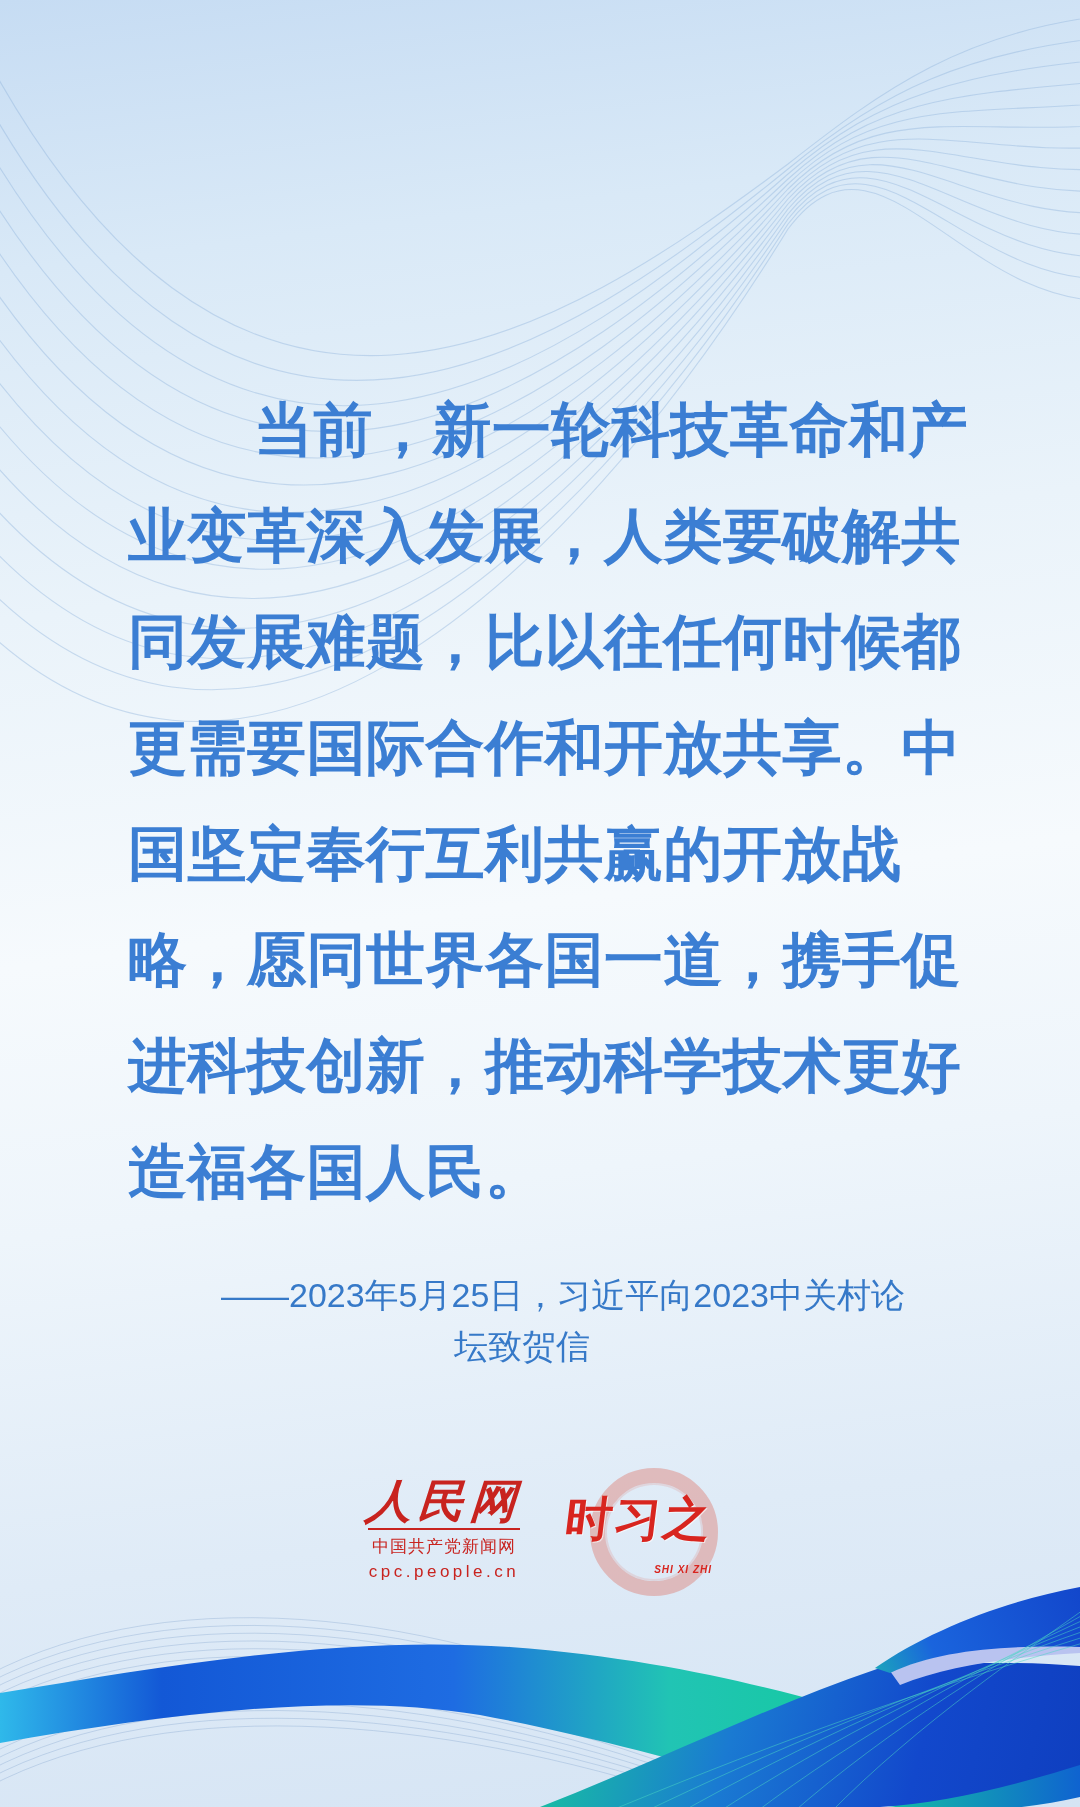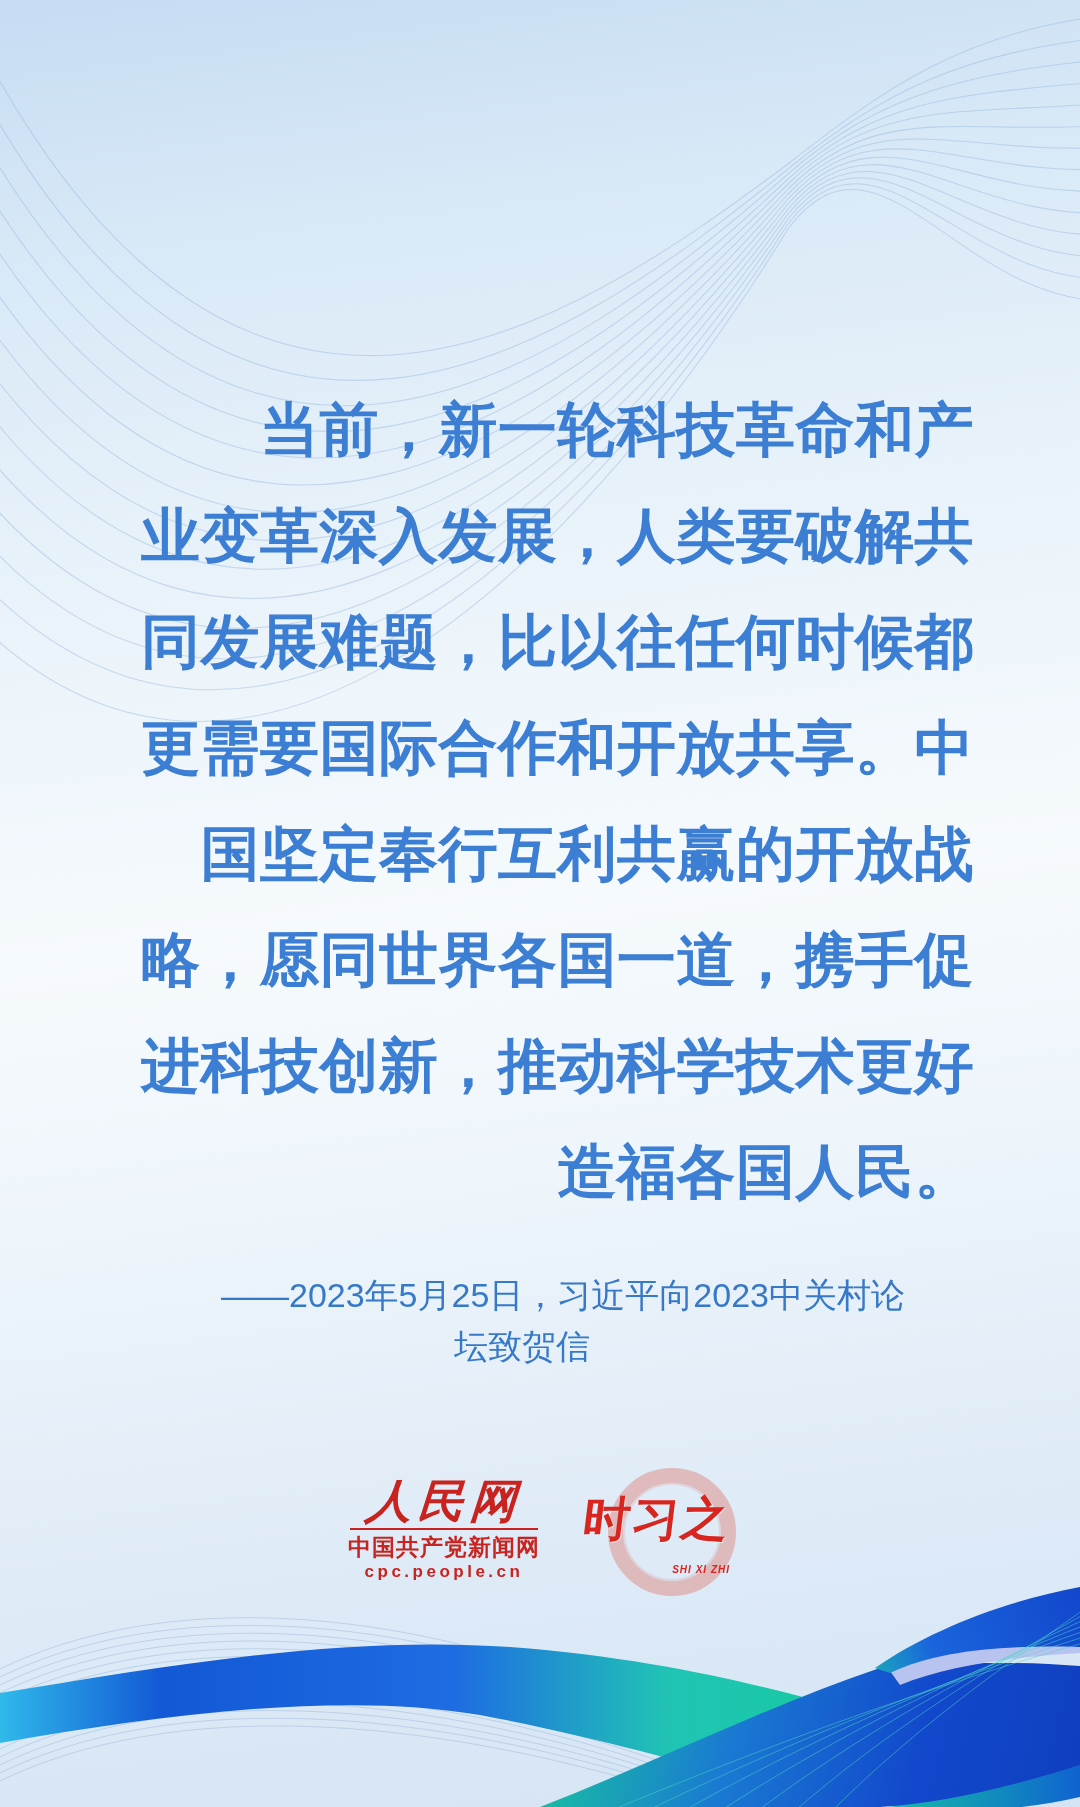--- a/index.html
+++ b/index.html
@@ -8,34 +8,34 @@
        background:linear-gradient(173deg,#c6dcf3 0%,#d9e9f7 14%,#eaf3fa 32%,#f6fafd 50%,#eef5fb 64%,#dfebf7 82%,#d5e4f4 100%);}
   .poster{position:absolute;inset:0;}
   svg{display:block;}
   .top-waves{position:absolute;top:0;left:0;}
   .bottom-waves{position:absolute;bottom:0;left:0;}
 
   .quote{position:absolute;left:128px;top:318px;width:846px;
          font-family:"Liberation Serif","DejaVu Serif",serif;
          font-weight:700;font-size:59px;line-height:106px;
          letter-spacing:0.5px;color:#3b7ed3;text-indent:126px;
-         text-align:right;word-break:break-all;}
+         text-align:left;word-break:break-all;}
   .attribution{position:absolute;left:126px;top:1236px;width:792px;
          font-size:34px;line-height:51px;color:#3679c8;font-weight:500;
          text-indent:82px;word-break:break-all;text-align:center;}
 
   .footer-logos{position:absolute;top:1466px;left:50%;transform:translateX(-50%);
          display:flex;align-items:center;gap:42px;}
   .people-logo{text-align:center;color:#c8231f;}
   .people-calligraphy{font-family:"DejaVu Serif","Liberation Serif",serif;
          font-style:italic;font-weight:700;font-size:46px;line-height:48px;
          letter-spacing:6px;transform:skewX(-4deg);}
   .people-underline{height:2px;background:#c8231f;margin:3px 2px 4px 2px;}
-  .people-site{font-size:23px;font-weight:700;letter-spacing:1px;line-height:26px;}
-  .people-domain{font-size:17px;font-weight:700;letter-spacing:3.5px;line-height:20px;margin-top:2px;}
+  .people-site{font-size:17px;font-weight:400;letter-spacing:1px;line-height:26px;}
+  .people-domain{font-size:17px;font-weight:400;letter-spacing:3.5px;line-height:20px;margin-top:2px;}
 
   .shixizhi{position:relative;width:150px;height:126px;}
   .sxz-ring{position:absolute;left:26px;top:2px;width:98px;height:98px;border-radius:50%;
          border:15px solid rgba(222,118,108,0.42);
          box-shadow:inset 0 0 0 2px rgba(222,118,108,0.18);}
   .sxz-text{position:absolute;left:0;top:28px;width:150px;text-align:center;
          font-size:47px;line-height:50px;font-weight:900;color:#d8251f;
          letter-spacing:2px;transform:skewX(-7deg);
          text-shadow:1px 1px 0 rgba(255,255,255,.6);}
   .sxz-roman{position:absolute;right:2px;top:98px;font-size:10px;font-weight:700;

